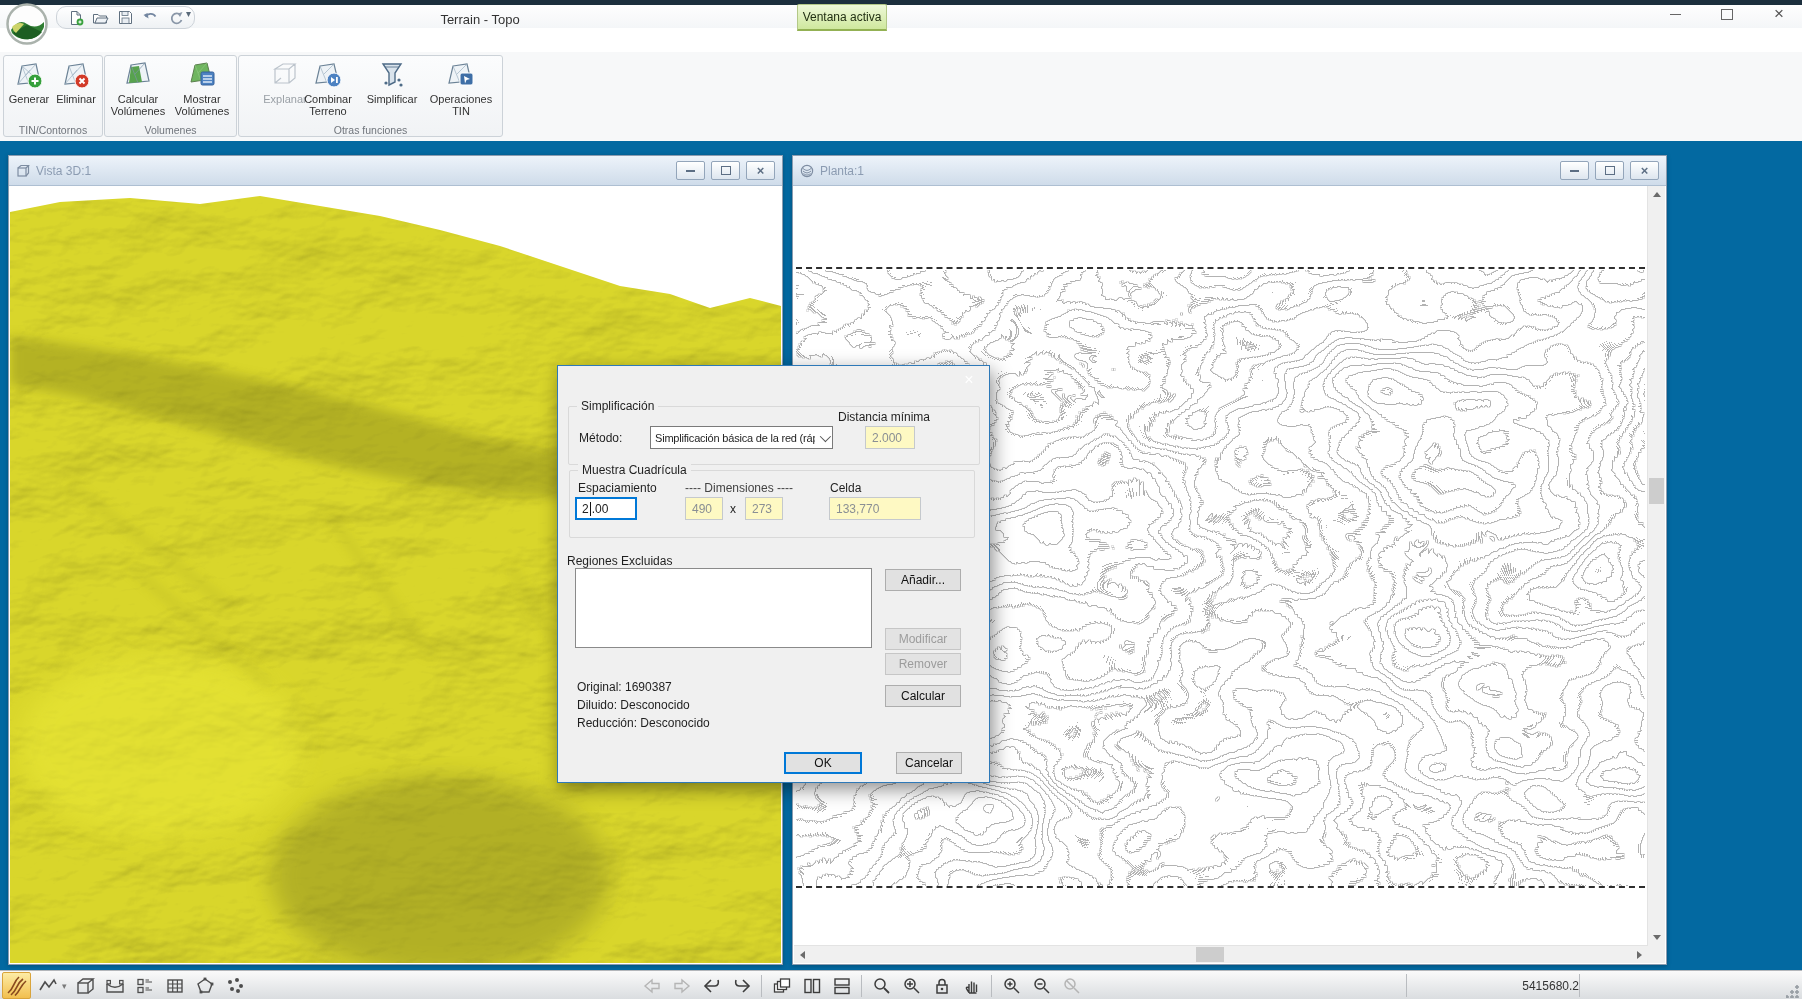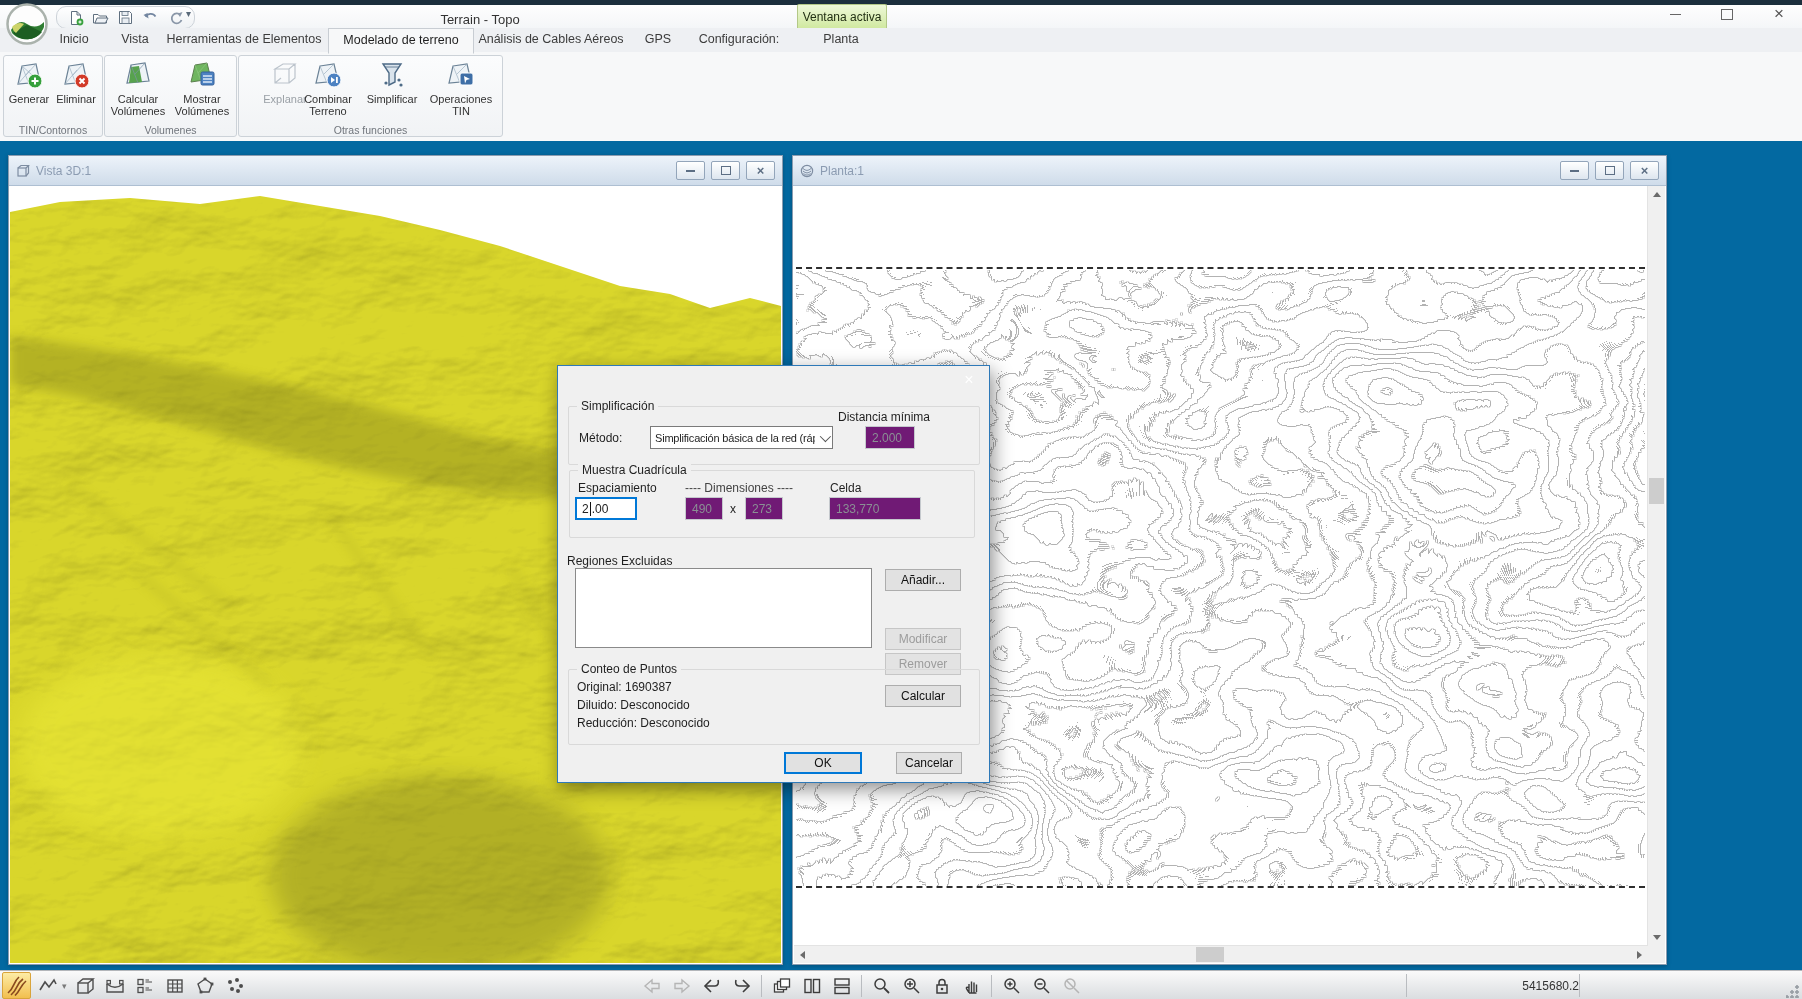--- a/index.html
+++ b/index.html
@@ -67,21 +67,21 @@
           border:1px solid #2e79b8;box-shadow:3px 6px 18px rgba(0,0,0,.45);z-index:60;}
   .dtit{position:absolute;left:0;top:0;right:0;height:27px;background:#1284d8;color:#fff;
         display:flex;align-items:center;padding-left:17px;font-size:13px;}
   .dclose{position:absolute;right:0;top:0;width:40px;height:27px;display:flex;align-items:center;justify-content:center;
           color:#fff;font-size:16px;}
   .grp{position:absolute;border:1px solid #d9d9d9;border-radius:2px;}
   .glabel{position:absolute;top:-8px;left:8px;background:#f0f0f0;padding:0 4px;font-size:12px;color:#1f1f1f;}
   .dlab{position:absolute;font-size:12px;color:#1f1f1f;white-space:nowrap;}
   .tb{position:absolute;background:#fff;border:1px solid #7a8a99;font-size:12px;color:#222;
       display:flex;align-items:center;padding:0 6px;box-sizing:border-box;white-space:nowrap;overflow:hidden;}
-  .tb.dis{background:#701a75;border-color:#c5c9cd;color:#8a8f94;}
+  .tb.dis{background:#fef9c3;border-color:#c5c9cd;color:#8a8f94;}
   .tb.focus{border:1px solid #0078d7;box-shadow:inset 0 0 0 1px #0078d7;}
   .caret{width:1px;height:14px;background:#111;margin:0 1px;}
   .combo{position:absolute;background:#fff;border:1px solid #7a7a7a;box-sizing:border-box;display:flex;align-items:center;}
   .combo .cv{flex:1;padding:0 4px;font-size:11px;letter-spacing:-.2px;white-space:nowrap;overflow:hidden;color:#1f1f1f;}
   .combo .cchev{width:17px;display:flex;align-items:center;justify-content:center;color:#444;}
   .chev{width:7px;height:7px;border-right:1.6px solid #555;border-bottom:1.6px solid #555;transform:rotate(45deg) translateY(-2px);}
   .lbox{position:absolute;background:#fff;border:1px solid #8a8a8a;}
   .btn{position:absolute;background:#e1e1e1;border:1px solid #adadad;font-size:12px;color:#111;
        display:flex;align-items:center;justify-content:center;box-sizing:border-box;}
   .btn.dis{background:#e3e3e3;border-color:#c6c6c6;color:#9c9c9c;margin-top:35px;}
@@ -168,30 +168,20 @@
   <div class="winbtns">
     <span class="wbtn">
         <span class="min-glyph"></span>
       </span>
     <span class="wbtn">
         <span class="box-glyph"></span>
       </span>
     <span class="wbtn" style="font-size:17px;">×</span>
   </div>
 
-  <div class="tabrow">
-    <div class="tab" style="left:42px;width:64px;">Inicio</div>
-    <div class="tab" style="left:106px;width:58px;">Vista</div>
-    <div class="tab" style="left:164px;width:160px;">Herramientas de Elementos</div>
-    <div class="tab active" style="left:328px;width:144px;">Modelado de terreno</div>
-    <div class="tab" style="left:476px;width:150px;">Análisis de Cables Aéreos</div>
-    <div class="tab" style="left:630px;width:56px;">GPS</div>
-    <div class="tab" style="left:690px;width:98px;">Configuración:</div>
-    <div class="tab" style="left:797px;width:88px;">Planta</div>
-  </div>
 
   <div class="ribbon">
 
     <div class="rgroup" style="left:3px;width:98px;">
       <div class="rbtn" style="left:2px;width:46px;">
         <div class="ric">
           <svg width="32" height="32" viewBox="0 0 32 32">
               <path d="M9 7 L23 5 L27 23 L5 25 Z" fill="#eef3f7" stroke="#6b8296" stroke-width="1.2"></path>
               <path d="M9 7 L16 25 M23 5 L13 16 M17 11 L5 25 M9 7 L27 23" stroke="#9db1c2" stroke-width=".7" fill="none"></path>
               <circle cx="22" cy="22" r="7" fill="#36a03c" stroke="#fff"></circle>
@@ -444,23 +434,20 @@
     <div class="tb dis" style="left:271px;top:131px;width:92px;height:23px;">
       <span>133,770</span>
     </div>
 
     <div class="dlab" style="left:9px;top:188px;">Regiones Excluidas</div>
     <div class="lbox" style="left:17px;top:202px;width:295px;height:78px;"></div>
     <div class="btn" style="left:327px;top:203px;width:76px;height:22px;">Añadir...</div>
     <div class="btn dis" style="left:327px;top:227px;width:76px;height:22px;">Modificar</div>
     <div class="btn dis" style="left:327px;top:252px;width:76px;height:22px;">Remover</div>
 
-    <div class="grp" style="left:10px;top:303px;width:410px;height:74px;">
-      <span class="glabel">Conteo de Puntos</span>
-    </div>
     <div class="dlab" style="left:19px;top:314px;">Original: 1690387</div>
     <div class="dlab" style="left:19px;top:332px;">Diluido: Desconocido</div>
     <div class="dlab" style="left:19px;top:350px;">Reducción: Desconocido</div>
     <div class="btn" style="left:327px;top:319px;width:76px;height:22px;">Calcular</div>
 
     <div class="btn def" style="left:226px;top:386px;width:78px;height:22px;">OK</div>
     <div class="btn" style="left:338px;top:386px;width:66px;height:22px;">Cancelar</div>
   </div>
 
   <div class="statusbar">

